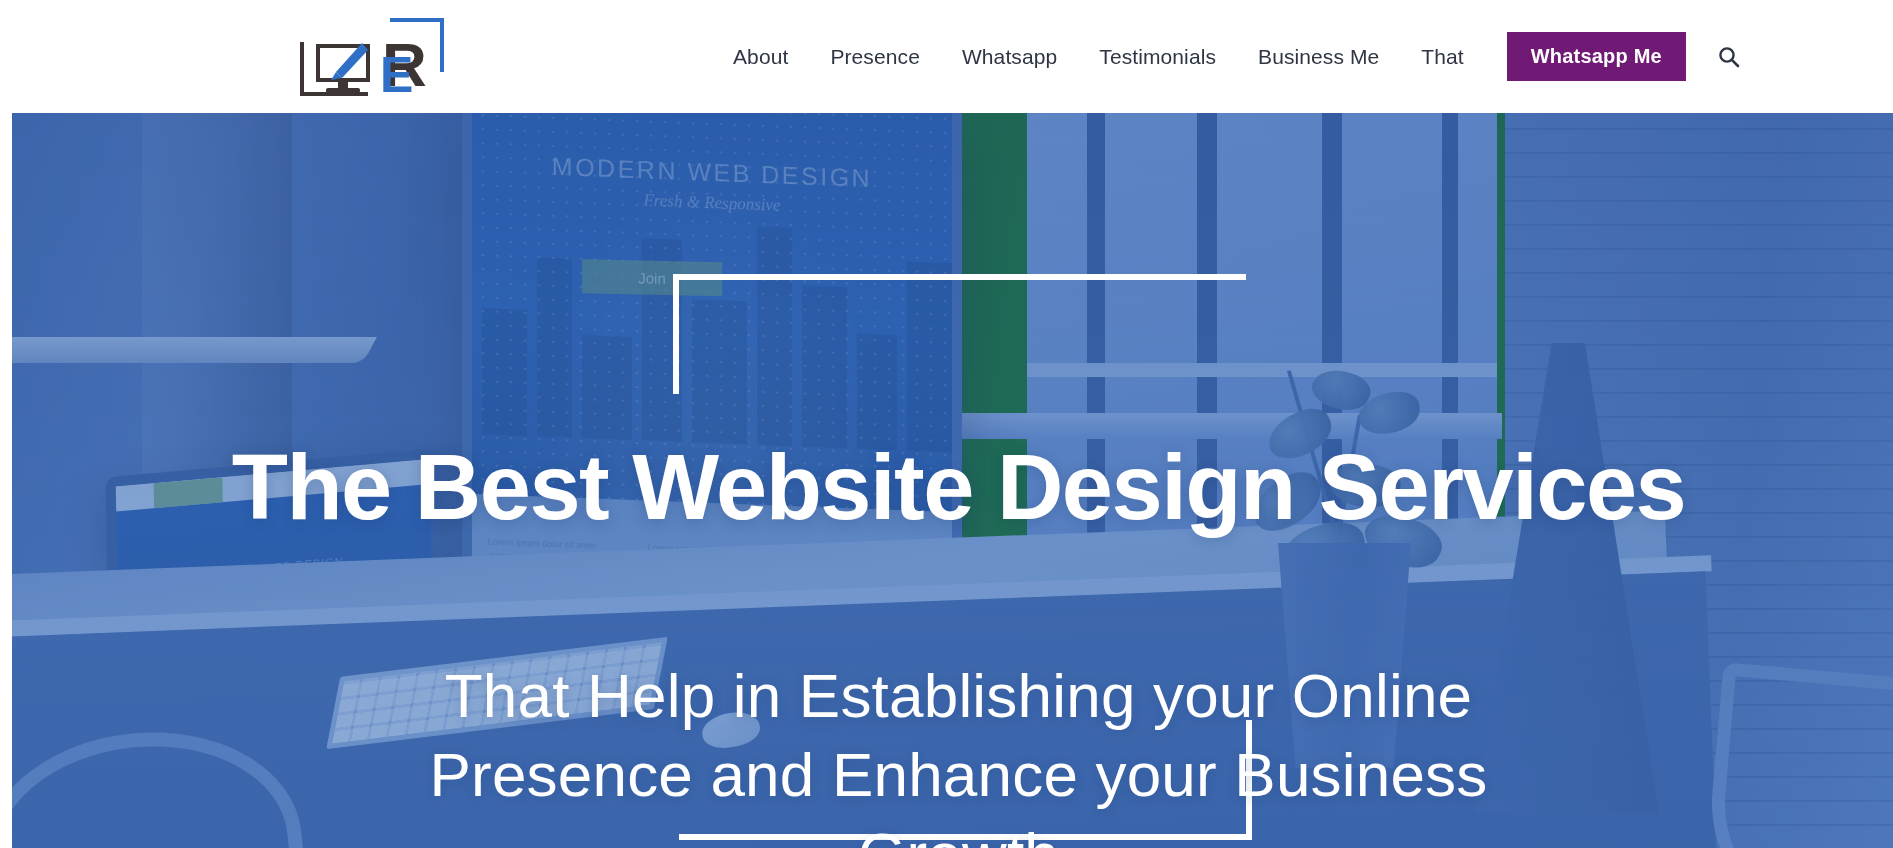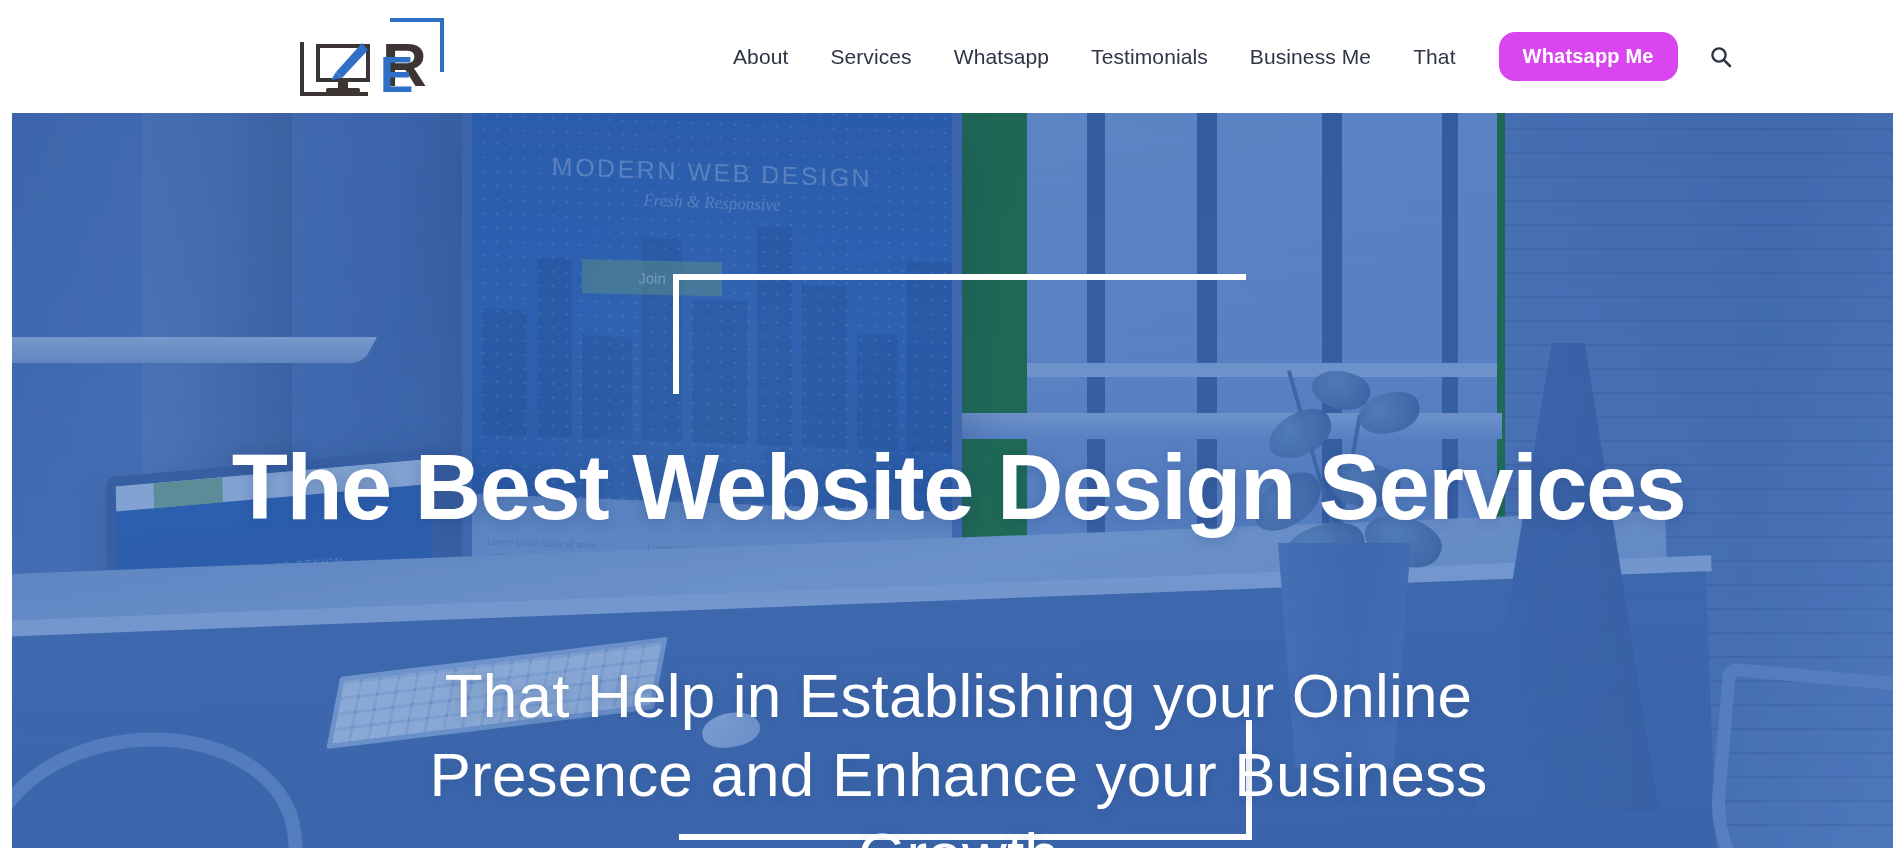--- a/index.html
+++ b/index.html
@@ -38,26 +38,26 @@
     letter-spacing:.1px;
     padding:0 21px;
     cursor:pointer;
     white-space:nowrap;
     text-decoration:none;
     line-height:1;
   }
 
   .whatsapp-btn{
     margin-left:22px;
-    background:#d946ef;
+    background:#701a75;
     color:#ffffff;
     font-size:20px;
     font-weight:bold;
     border:none;
-    border-radius:16px;
+    border-radius:0;
     padding:13px 24px;
     cursor:pointer;
     white-space:nowrap;
     font-family:"Liberation Sans", sans-serif;
     letter-spacing:.2px;
   }
   .search-btn{
     margin-left:26px;
     width:34px; height:34px;
     background:none; border:none;
@@ -362,21 +362,21 @@
       <path d="M94 10 L146 10 L146 62" fill="none" stroke="#2f6fc5" stroke-width="4"></path>
 
       <text x="86" y="76" font-family="Liberation Sans, sans-serif" font-size="62" font-weight="bold" fill="#3d3533">R</text>
 
       <text x="84" y="82" font-family="Liberation Sans, sans-serif" font-size="50" font-weight="bold" fill="#2f6fc5">E</text>
     </svg>
   </a>
 
   <nav class="nav">
     <a class="nav-item">About</a>
-    <a class="nav-item">Services</a>
+    <a class="nav-item">Presence</a>
     <a class="nav-item">Whatsapp</a>
     <a class="nav-item">Testimonials</a>
     <a class="nav-item">Business Me</a>
     <a class="nav-item">That</a>
 
     <button class="whatsapp-btn">Whatsapp Me</button>
 
     <button class="search-btn">
       <svg width="22" height="22" viewBox="0 0 22 22">
         <circle cx="9" cy="9" r="6.6" fill="none" stroke="#2e3544" stroke-width="2.4"></circle>

